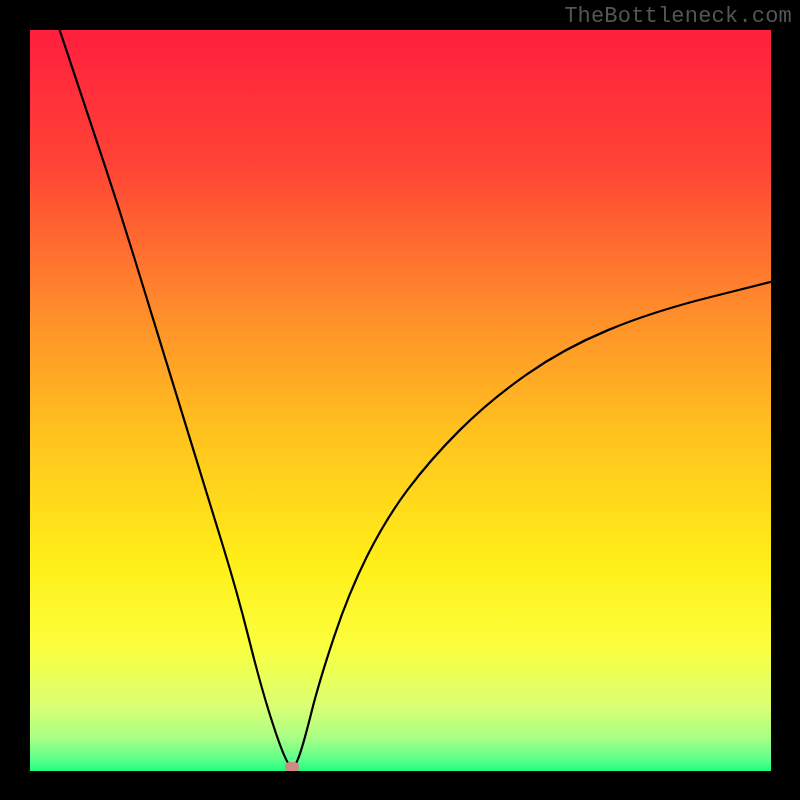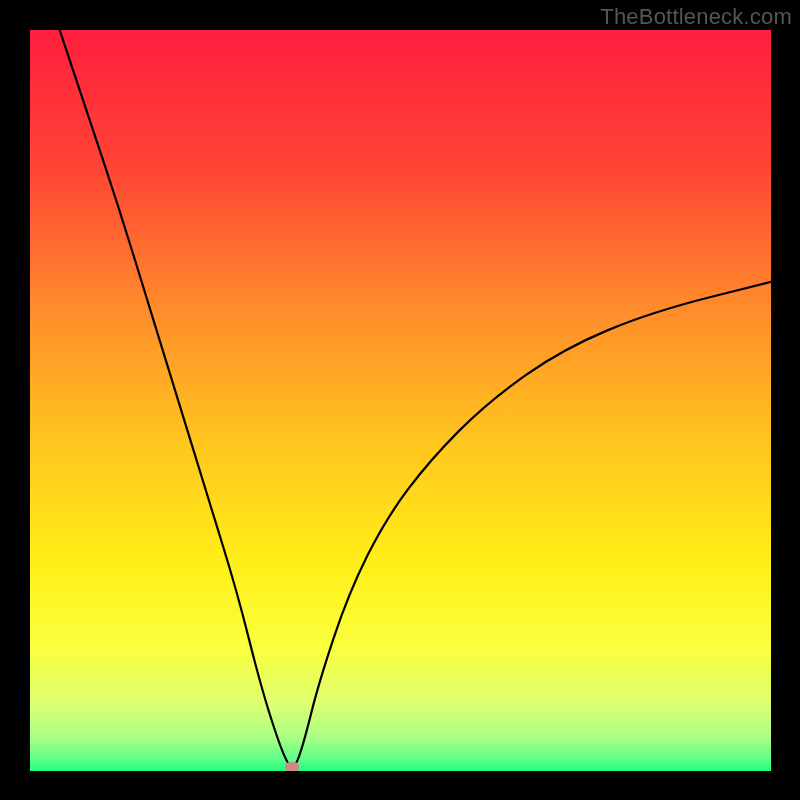--- a/index.html
+++ b/index.html
@@ -9,20 +9,21 @@
     height: 800px;
     background: #000;
     overflow: hidden;
     font-family: Arial, Helvetica, sans-serif;
   }
   .frame {
     position: relative;
     width: 800px;
     height: 800px;
     background: #000;
+    font-family: Liberation Mono, monospace;
   }
   .watermark {
     position: absolute;
     top: 4px;
     right: 8px;
     color: #555;
     font-size: 22px;
     font-weight: 500;
     letter-spacing: 0.2px;
     z-index: 10;

